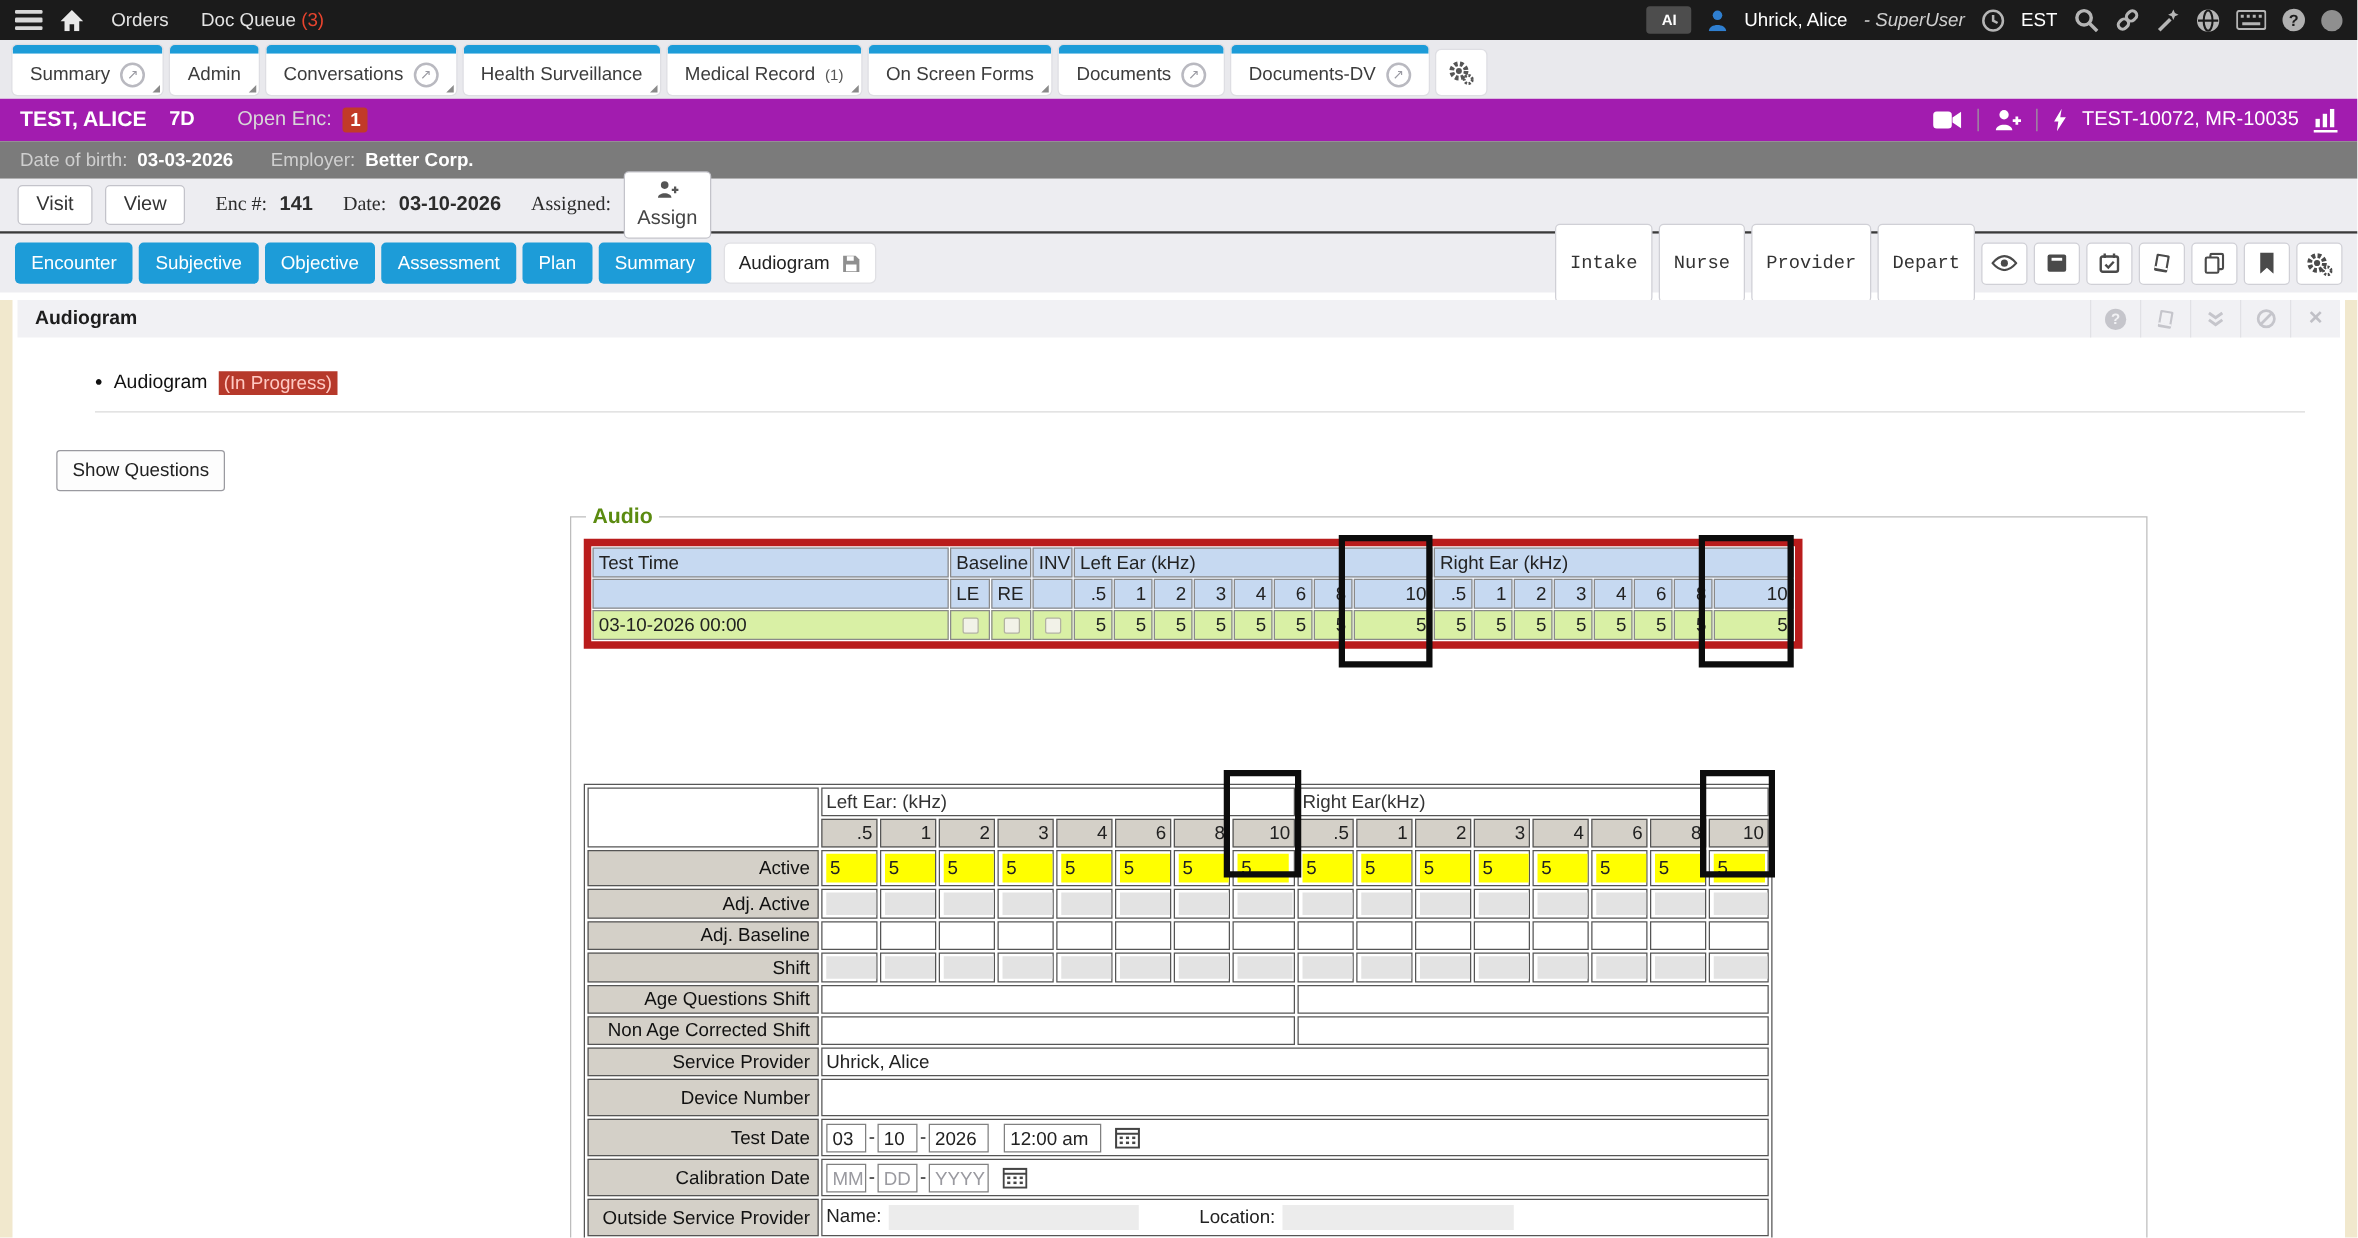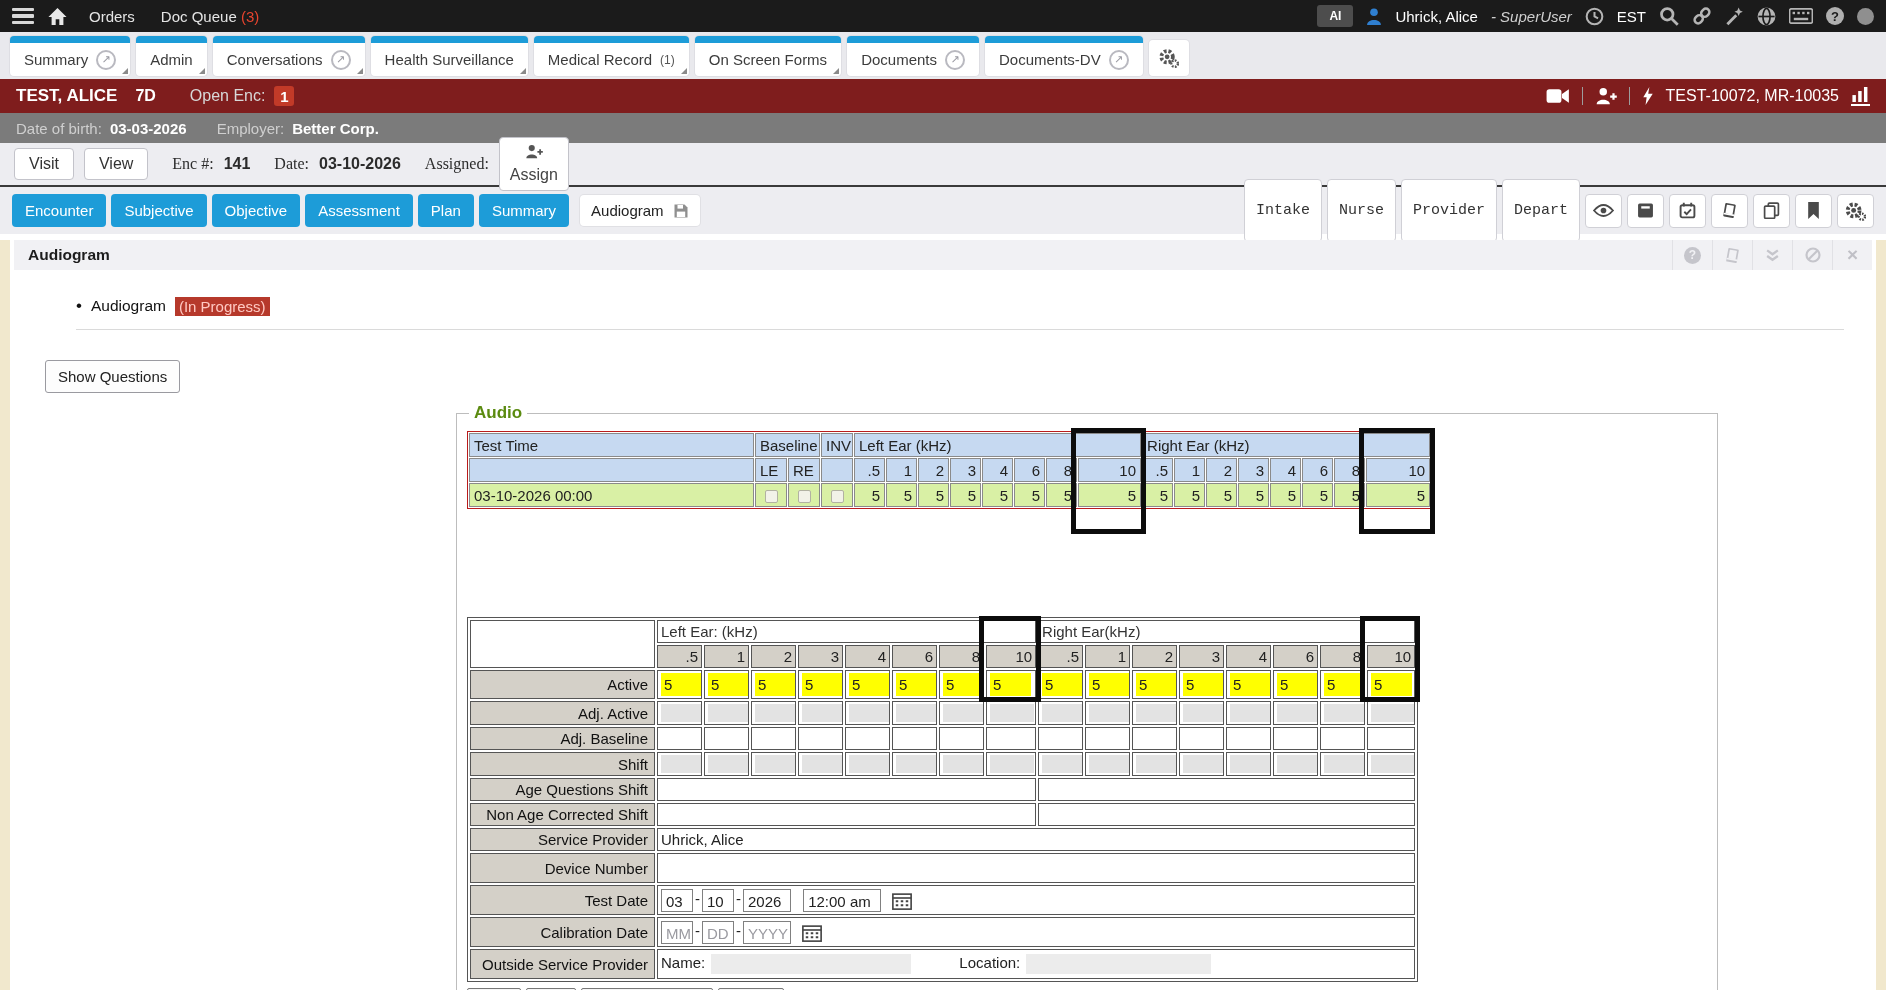--- a/index.html
+++ b/index.html
@@ -23,21 +23,21 @@
 
   
   .tabbar { height:47px; background:#e9e9ed; display:flex; align-items:flex-end; padding-left:10px; gap:6px; }
   .tab { position:relative; background:#fff; border-radius:4px; border-top:7px solid #1d9cd8; height:40px; margin-bottom:3px; display:flex; align-items:center; gap:8px; padding:0 14px; font-size:15px; color:#3c3c3c; box-shadow:0 0 0 1px #dedee3; cursor:pointer; }
   .tab-suffix { font-size:12px; color:#555; }
   .ext { width:20px; height:20px; border:2px solid #b9b9c0; border-radius:50%; color:#9a9aa2; font-size:11px; display:flex; align-items:center; justify-content:center; }
   .notch { position:absolute; right:2px; bottom:2px; width:0; height:0; border-left:6px solid transparent; border-bottom:6px solid #8a8a8a; }
   .gear-tab { border-top:none; height:36px; color:#555; padding:0 10px; }
 
   
-  .patientbar { height:34px; background:#7f1d1d; color:#fff; display:flex; align-items:center; padding:0 16px; font-size:16px; }
+  .patientbar { height:34px; background:#a21caf; color:#fff; display:flex; align-items:center; padding:0 16px; font-size:16px; }
   .pname { font-weight:bold; font-size:17px; }
   .page { font-weight:bold; margin-left:18px; }
   .openenc { color:#d8d8d8; margin-left:34px; }
   .encbadge { background:#c23a28; color:#fff; font-weight:bold; width:20px; height:20px; display:flex; align-items:center; justify-content:center; border-radius:3px; margin-left:9px; font-size:15px; }
   .pb-right { margin-left:auto; display:flex; align-items:center; gap:12px; color:#fff; }
   .pb-sep { width:1px; height:18px; background:#9d9d9d; }
   .chart-ul { border-bottom:2px solid #fff; padding-bottom:2px; }
   .dobbar { height:30px; background:#7b7b7b; color:#cfcfcf; display:flex; align-items:center; padding:0 16px; gap:8px; font-size:15px; }
   .dobbar b { color:#fff; }
   .dob-emp { margin-left:22px; }
@@ -72,21 +72,21 @@
   .bullet-row { margin:26px 30px 0 64px; padding-bottom:13px; border-bottom:1px solid #dadada; display:flex; align-items:center; gap:9px; font-size:15.5px; color:#111; }
   .bdot { font-size:17px; }
   .status-badge { background:#b6392b; color:#ffc9c2; padding:1px 4px; font-size:15px; }
 
   .showq { margin:30px 0 0 33px; background:#fdfdfd; border:1px solid #9a9aa0; border-radius:3px; padding:7px 12px; font-size:15px; color:#222; cursor:pointer; font-family:inherit; }
 
   
   fieldset.audio { position:relative; margin:10px 0 0 444px; width:1262px; border:1px solid #bdbdbd; padding:6px 10px 12px 10px; }
   fieldset.audio legend { color:#5b8b10; font-weight:bold; font-size:17px; padding:0 5px; margin-left:2px; }
 
-  table.t1 { table-layout:fixed; width:963px; border-collapse:separate; border-spacing:1px; font-size:15px; margin-top:2px; border:1px solid #b91c1c; }
+  table.t1 { table-layout:fixed; width:963px; border-collapse:separate; border-spacing:1px; font-size:15px; margin-top:2px; border:6px solid #b91c1c; }
   .t1 td { border:1px solid #8a8a8a; height:24px; padding:1px 4px; background:#c6d9f1; overflow:hidden; white-space:nowrap; }
   .t1 tr.data td { background:#d9f0a5; }
   .t1 .num { text-align:right; }
   .cb { display:inline-block; width:13px; height:13px; background:#f2f2e8; border:1px solid #b2b2a2; border-radius:2px; vertical-align:middle; }
   .cbwrap { text-align:center; }
 
   table.t2 { table-layout:fixed; width:947px; border-collapse:separate; border-spacing:2px; font-size:15px; margin-top:108px; border:1px solid #555; }
   .t2 td { border:1px solid #555; height:23px; padding:1px 3px; background:#fff; overflow:hidden; white-space:nowrap; }
   .t2 .lab { background:#d4d0c8; text-align:right; padding-right:6px; color:#111; }
   .t2 .tan { background:#d4d0c8; text-align:right; }

